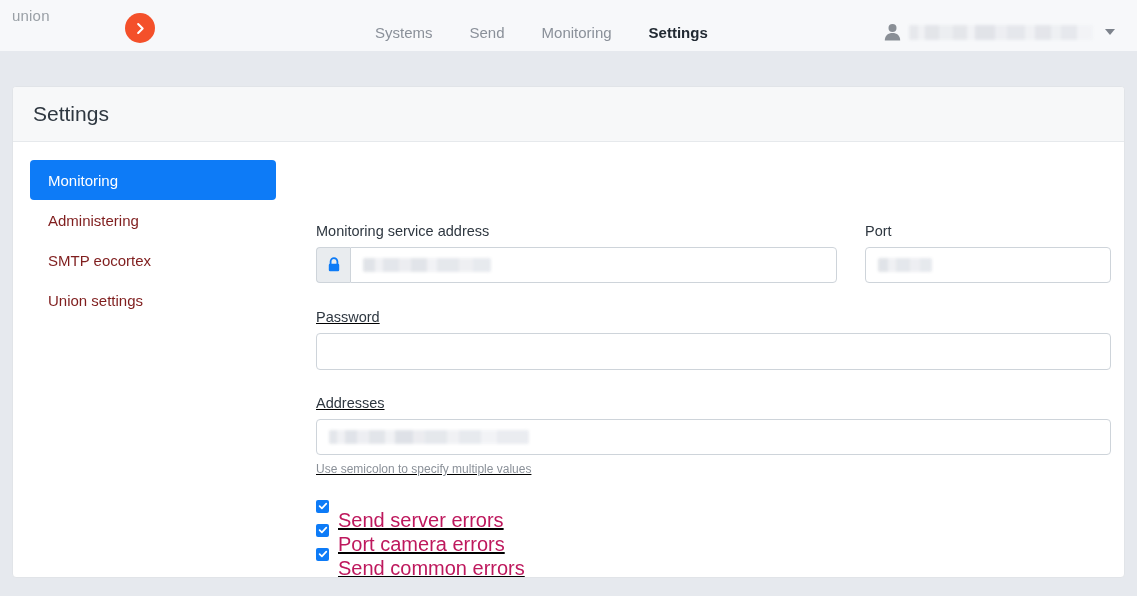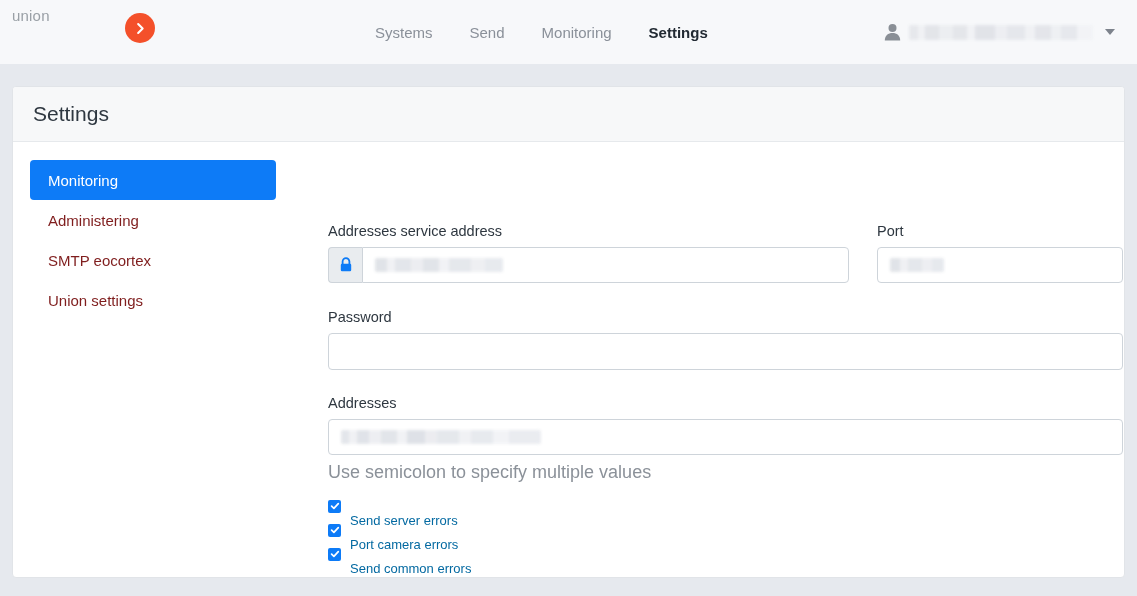--- a/index.html
+++ b/index.html
@@ -11,21 +11,21 @@
     height: 596px;
     background: #e6e9ee;
     font-family: "Liberation Sans", sans-serif;
     -webkit-font-smoothing: antialiased;
     overflow: hidden;
   }
 
   
   .topbar {
     position: relative;
-    height: 64px;
+    height: 51px;
     background: #f7f8fa;
     display: flex;
     align-items: center;
   }
 
   .brand {
     position: absolute;
     left: 12px;
     top: 8px;
     width: 160px;
@@ -176,22 +176,23 @@
     width: 795px;
   }
   .field-label {
     font-size: 14.5px;
     color: #2e3740;
     margin-bottom: 8px;
     display: block;
   }
   .row {
     position: absolute;
-    left: 12px;
+    left: 0;
     width: 795px;
+    text-decoration: underline;
   }
   .input-group {
     display: flex;
     align-items: stretch;
     height: 36px;
   }
   .input-prefix {
     width: 34px;
     border: 1px solid #ced4da;
     border-right: none;
@@ -246,21 +247,21 @@
   .redacted-addresses {
     width: 200px;
     background:
       linear-gradient(90deg,
         #e2e5ea 0 8px, #f0f1f4 8px 16px, #dfe2e8 16px 28px, #edeef2 28px 40px,
         #e1e4e9 40px 56px, #f1f2f5 56px 66px, #dde0e6 66px 84px, #ebecf0 84px 96px,
         #e4e7ec 96px 118px, #f0f1f4 118px 130px, #e6e9ee 130px 152px, #f2f3f6 152px 168px,
         #e9ebf0 168px 200px);
   }
   .hint {
-    font-size: 18px;
+    font-size: 12px;
     color: #8b9199;
     margin-top: 7px;
   }
 
   .check-row {
     display: flex;
     align-items: center;
     height: 24px;
     cursor: pointer;
   }
@@ -270,22 +271,22 @@
     border-radius: 2px;
     background: #0d7bf7;
     display: flex;
     align-items: center;
     justify-content: center;
     margin-right: 9px;
     flex: none;
   }
   .checkbox svg { display: block; }
   .check-label {
-    font-size: 13px;
-    color: #0369a1;
+    font-size: 20px;
+    color: #be185d;
     margin-top: 29px;
   }
 </style>
 </head>
 <body>
 
 <div class="topbar">
 
   <div class="brand">
     <div class="brand-union">union</div>
@@ -335,21 +336,21 @@
       </div>
       <div class="sidenav-item">
         <span>Union settings</span>
       </div>
     </div>
 
     <div class="form-area">
 
       <div class="row" style="top:81px;">
         <div style="position:absolute; left:0; width:521px;">
-          <label class="field-label">Addresses service address</label>
+          <label class="field-label">Monitoring service address</label>
           <div class="input-group">
             <div class="input-prefix">
               <svg width="14" height="16" viewBox="0 0 14 16" aria-hidden="true">
                 <path d="M3.6 7 V4.6 a3.4 3.4 0 0 1 6.8 0 V7" fill="none" stroke="#0d7bf7" stroke-width="1.8"></path>
                 <rect x="1.8" y="6.8" width="10.4" height="7.4" rx="1.2" fill="#0d7bf7"></rect>
               </svg>
             </div>
             <div class="input-field">
               <span class="redacted redacted-addr"></span>
             </div>

